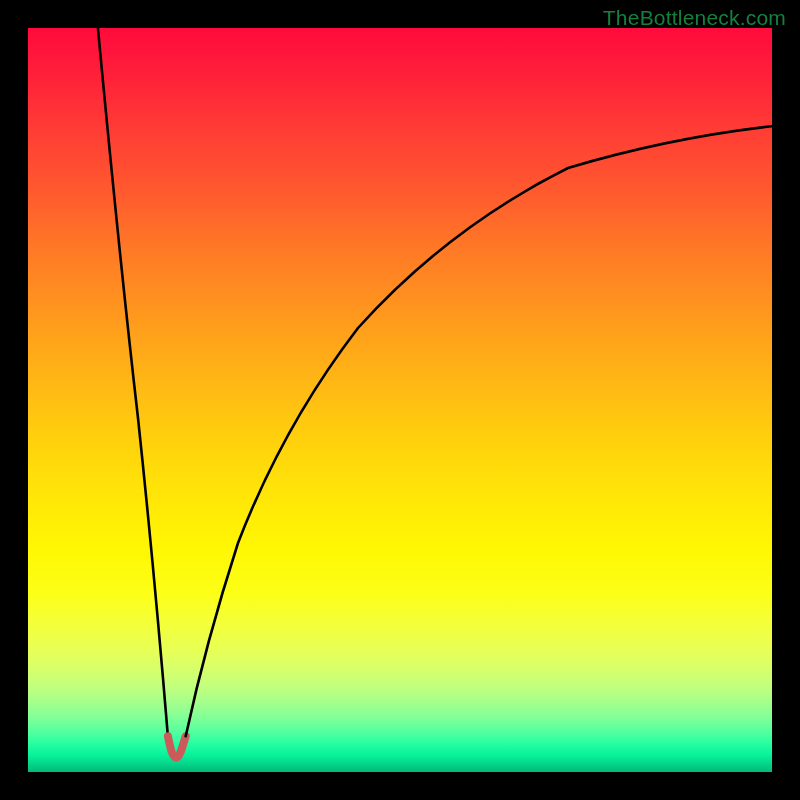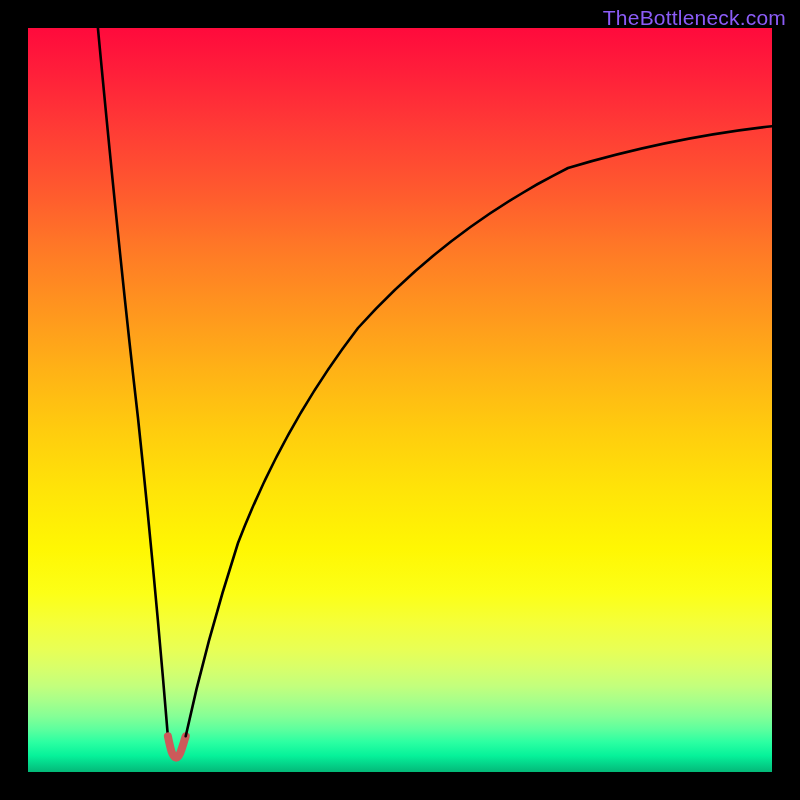--- a/index.html
+++ b/index.html
@@ -56,21 +56,21 @@
   .curve-svg {
     position: absolute;
     inset: 0;
     width: 100%;
     height: 100%;
   }
   .watermark {
     position: absolute;
     top: 6px;
     right: 14px;
-    color: #8b5cf6;
+    color: #15803d;
     font-size: 21px;
     letter-spacing: 0.2px;
     user-select: none;
   }
 </style>
 </head>
 <body>
 
 <div class="frame">
 

